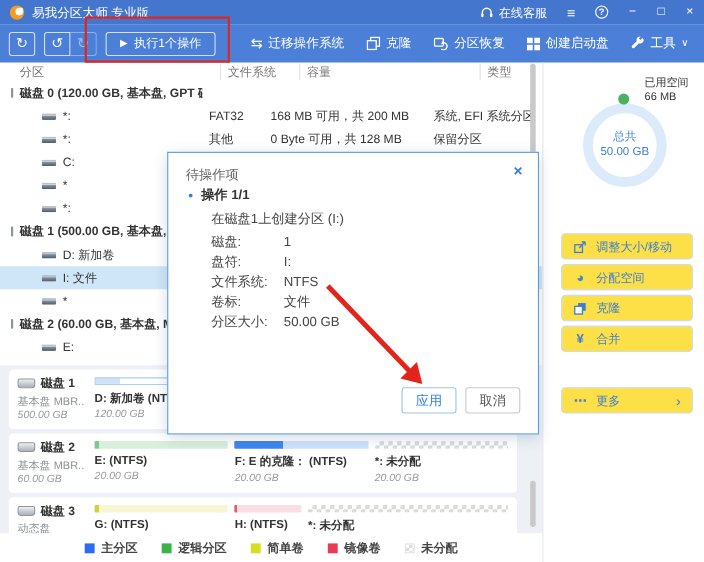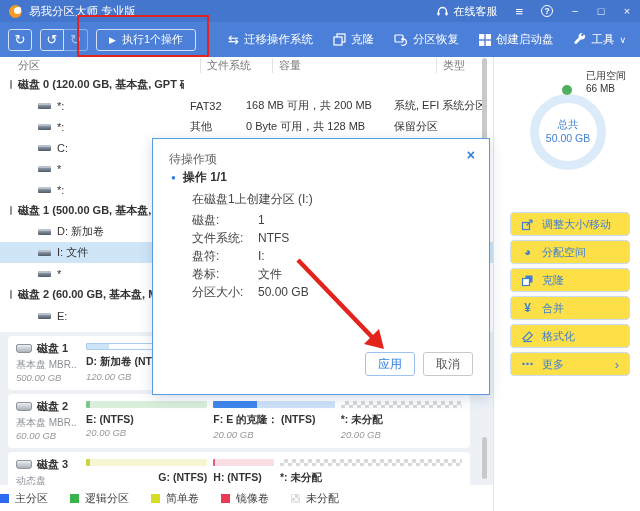--- a/index.html
+++ b/index.html
@@ -91,21 +91,21 @@
   .bar-simple-yellow{ background:linear-gradient(to right,#ccd341 0 3%,#f6f6d2 3%); }
   .bar-mirror-red   { background:linear-gradient(to right,#e25c77 0 4%,#f9dee3 4%); }
   .checker { background-image:
       linear-gradient(45deg,#d9d9d9 25%,transparent 25%,transparent 75%,#d9d9d9 75%),
       linear-gradient(45deg,#d9d9d9 25%,transparent 25%,transparent 75%,#d9d9d9 75%);
       background-size:8px 8px; background-position:0 0,4px 4px; background-color:#fff; }
   .vscroll.bottom { left:482px; top:105px; height:42px; position:absolute; }
 
   
   .legend { position:absolute; left:0; top:485px; width:493px; height:26px; background:#fff;
-            display:flex; align-items:center; gap:22px; }
+            display:flex; align-items:center; justify-content:center; gap:22px;font-weight:bold; }
   .litem { display:flex; align-items:center; gap:6px; font-size:11px; color:#444; }
   .swatch { width:9px; height:9px; display:inline-block; }
   .sw-primary { background:#2d6cf0; } .sw-logical { background:#37b34a; }
   .sw-simple { background:#d6de23; } .sw-mirror { background:#ea3a56; }
   .sw-unallocated { background-size:6px 6px; background-position:0 0,3px 3px; border:1px solid #e3e3e3; }
 
   
   .dialog { position:absolute; left:152px; top:138px; width:338px; height:257px; background:#fff;
             border:1px solid #5a9ae0; box-shadow:0 3px 12px rgba(30,60,110,.18); z-index:10; }
   .dlg-title { position:absolute; left:16px; top:12px; font-size:12px; color:#666; }
@@ -369,29 +369,20 @@
           <rect x="4.5" y="1.5" width="7" height="7" fill="#3f7fd3"></rect>
           <rect x="1.5" y="4.5" width="7" height="7" fill="#fff" stroke="#3f7fd3" stroke-width="1.2"></rect>
         </svg>
       </span>
       <span>克隆</span>
     </div>
     <div class="action-btn" style="top:239px;">
       <span class="aicon" style="font-weight:bold;">¥</span>
       <span>合并</span>
     </div>
-    <div class="action-btn" style="top:267px;">
-      <span class="aicon">
-        <svg width="13" height="13" viewBox="0 0 13 13">
-          <path d="M8.3 2.2 l3 3 -4.8 4.8 h-3 l-1.5 -1.5 z" fill="none" stroke="#3f7fd3" stroke-width="1.2"></path>
-          <path d="M2 11.5 h9" stroke="#3f7fd3" stroke-width="1.2"></path>
-        </svg>
-      </span>
-      <span>格式化</span>
-    </div>
     <div class="action-btn" style="top:295px;">
       <span class="aicon" style="font-weight:bold;">⋯</span>
       <span>更多</span>
       <span class="chev">›</span>
     </div>
   </div>
 
   <div class="diskmap">
     <div class="dcard" style="top:4px;">
       <div class="dinfo">
@@ -442,21 +433,21 @@
     <div class="dcard" style="top:120px;">
       <div class="dinfo">
         <div class="dname">
             <span class="disk-icon"></span>
             <span>磁盘 3</span>
           </div>
         <div class="dtype">动态盘</div>
 
       </div>
       <div class="parts">
-        <div class="pblock" style="flex:2;text-align:right;">
+        <div class="pblock" style="flex:2;">
           <div class="pbar bar-simple-yellow"></div>
           <div class="plabel">G: (NTFS)</div>
 
         </div>
         <div class="pblock" style="flex:1;">
           <div class="pbar bar-mirror-red"></div>
           <div class="plabel">H: (NTFS)</div>
 
         </div>
         <div class="pblock" style="flex:3;">
@@ -499,26 +490,26 @@
       <span class="bullet">●</span>
       <span>操作 1/1</span>
     </div>
     <div class="op-desc">在磁盘1上创建分区 (I:)</div>
     <div class="fields">
       <div class="field">
           <span class="f-label">磁盘:</span>
           <span>1</span>
         </div>
       <div class="field">
+          <span class="f-label">盘符:</span>
+          <span>I:</span>
+        </div>
+      <div class="field">
           <span class="f-label">文件系统:</span>
           <span>NTFS</span>
-        </div>
-      <div class="field">
-          <span class="f-label">盘符:</span>
-          <span>I:</span>
         </div>
       <div class="field">
           <span class="f-label">卷标:</span>
           <span>文件</span>
         </div>
       <div class="field">
           <span class="f-label">分区大小:</span>
           <span>50.00 GB</span>
         </div>
     </div>

